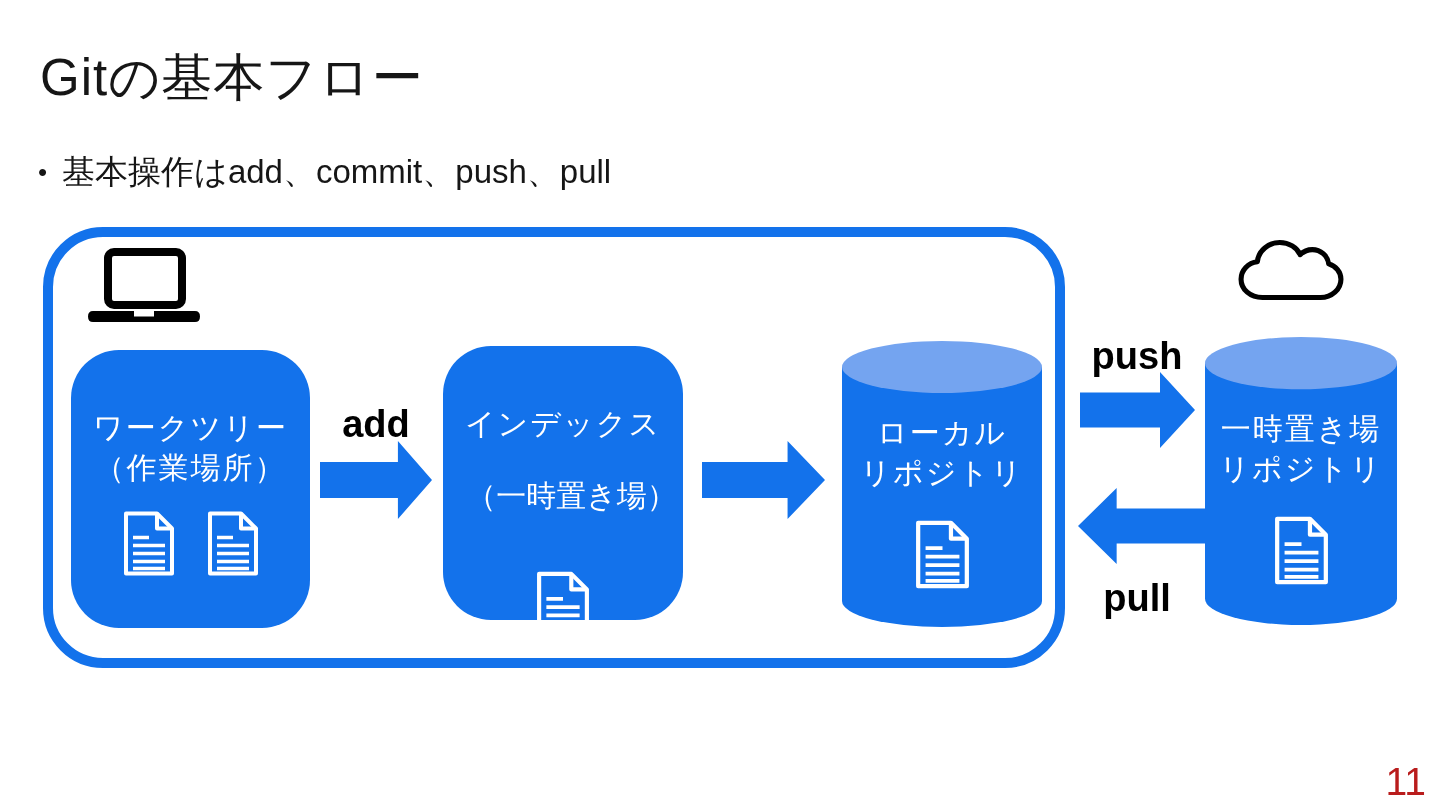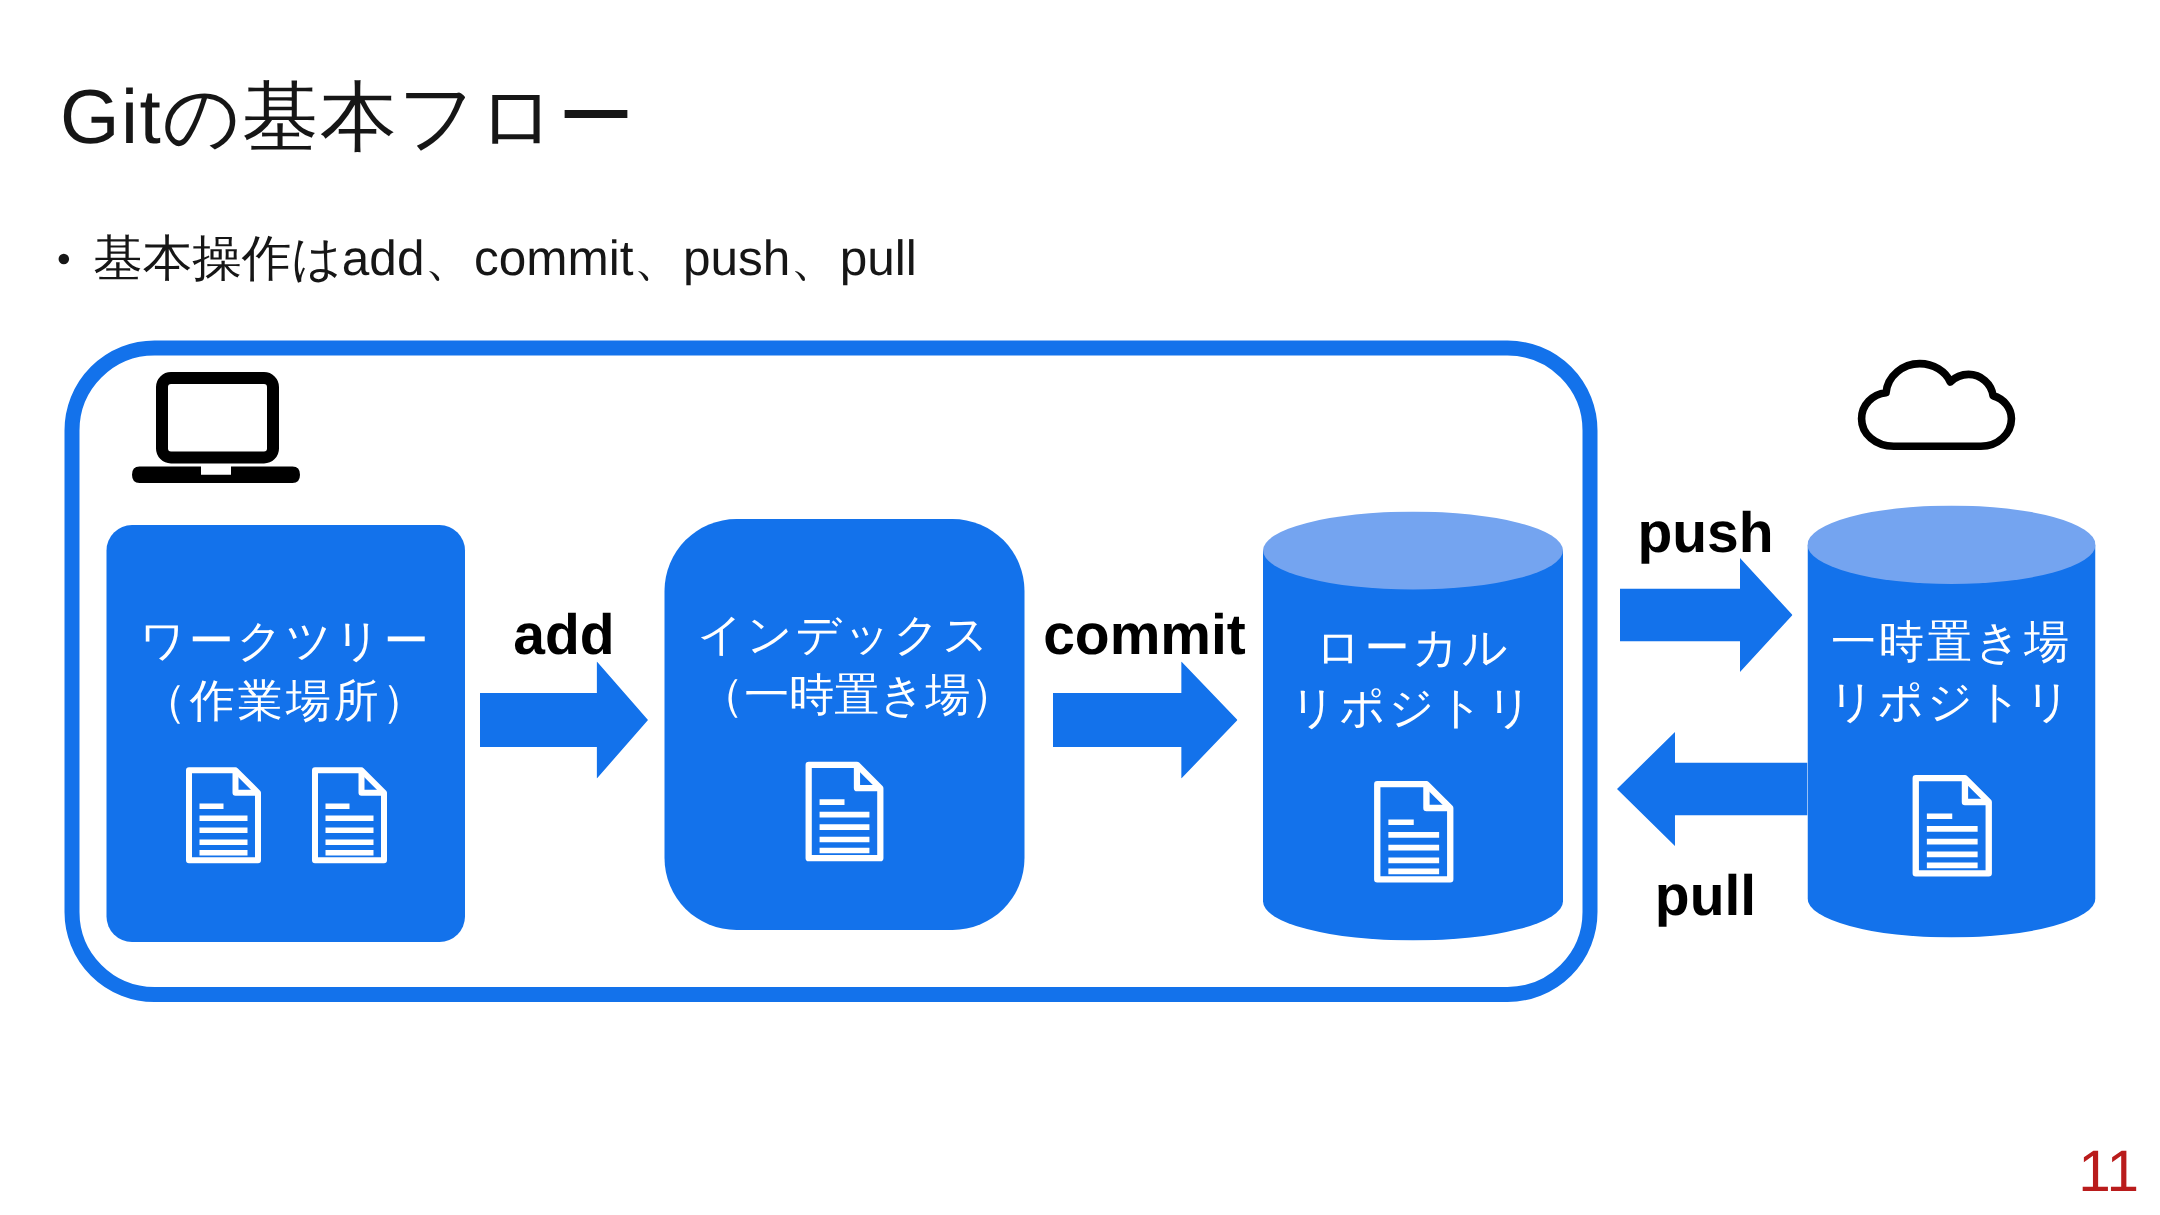--- a/index.html
+++ b/index.html
@@ -35,22 +35,22 @@
   }
 
   .laptop{position:absolute;left:86px;top:247px;width:114px;height:78px;}
   .cloud{position:absolute;left:1238px;top:239px;width:106px;height:64px;}
 
   .node{
     position:absolute;background:var(--blue);border-radius:48px;
     display:flex;flex-direction:column;align-items:center;
     padding-top:58px;color:#fff;
   }
-  .node-worktree{left:71px;top:350px;width:239px;height:278px;border-radius:17px;}
-  .node-index{left:443px;top:346px;width:240px;height:274px;}
+  .node-worktree{left:71px;top:350px;width:239px;height:278px;}
+  .node-index{left:443px;top:346px;width:240px;height:274px;gap:32px;}
   .node-line{
     font-size:30px;line-height:40px;letter-spacing:2px;
     white-space:nowrap;text-align:center;color:#fff;
   }
   .docs-row{display:flex;gap:32px;margin-top:22px;align-items:center;justify-content:center;}
 
   .cylinder{position:absolute;}
   .cyl-local{left:842px;top:341px;width:200px;height:286px;}
   .cyl-remote{left:1205px;top:337px;width:192px;height:288px;}
   .cylinder svg.cyl-shape{position:absolute;inset:0;width:100%;height:100%;}
@@ -126,21 +126,20 @@
     <div class="node-line" style="letter-spacing:0;margin-left:17px;">（一時置き場）</div>
     <div class="docs-row">
       <svg width="54" height="70" viewBox="0 0 52 66">
         <path d="M3 3 H34 L49 18 V63 H3 Z" fill="none" stroke="#fff" stroke-width="4" stroke-linejoin="round"></path>
         <path d="M34 3 V18 H49" fill="none" stroke="#fff" stroke-width="4" stroke-linejoin="round"></path>
         <path d="M10 27 H26 M10 35 H42 M10 43 H42 M10 51 H42 M10 58 H42" stroke="#fff" stroke-width="3.6"></path>
       </svg>
     </div>
   </div>
 
-  <div class="flow-label label-commit">commit</div>
   <svg class="arrow arrow-commit" viewBox="0 0 115 78" preserveAspectRatio="none">
     <polygon points="0,21 80,21 80,0 115,39 80,78 80,57 0,57" fill="var(--blue)"></polygon>
   </svg>
 
   <div class="cylinder cyl-local">
     <svg class="cyl-shape" viewBox="0 0 200 286" preserveAspectRatio="none">
       <path d="M0 26 L0 260 A100 26 0 0 0 200 260 L200 26 Z" fill="var(--blue)"></path>
       <ellipse cx="100" cy="26" rx="100" ry="26" fill="var(--lightblue)"></ellipse>
     </svg>
     <div class="cyl-content">

